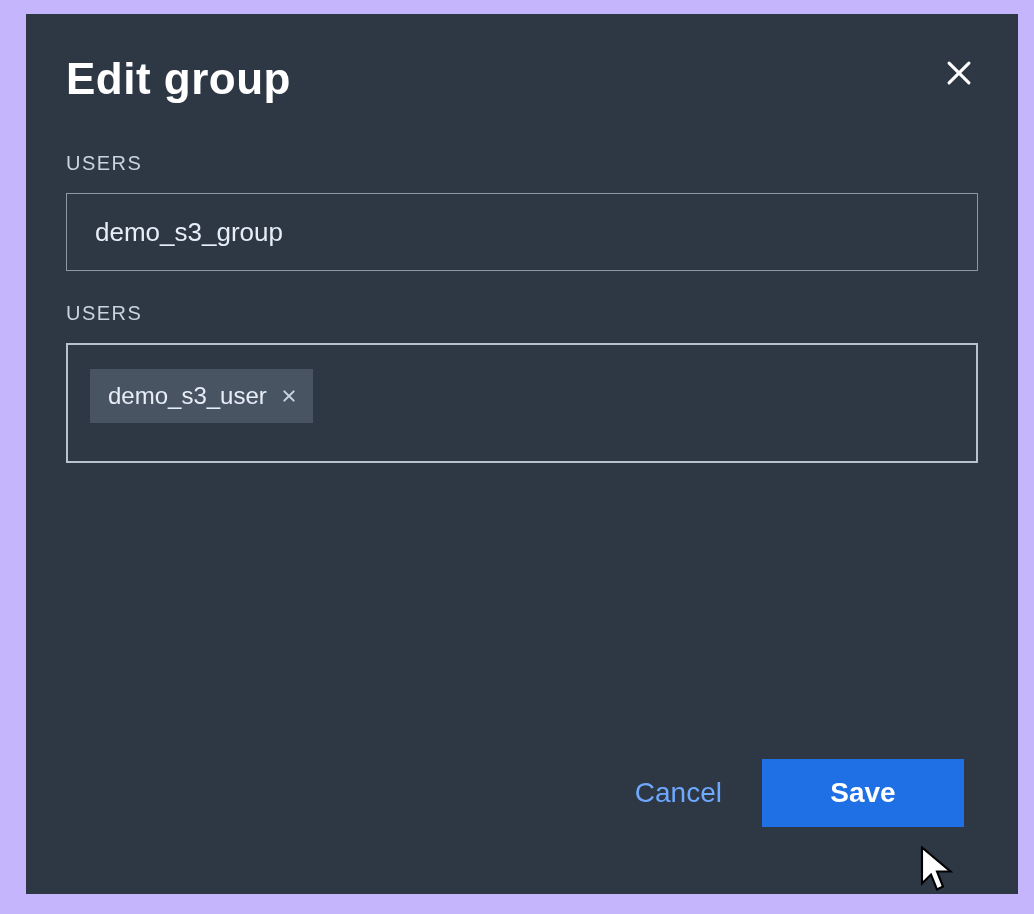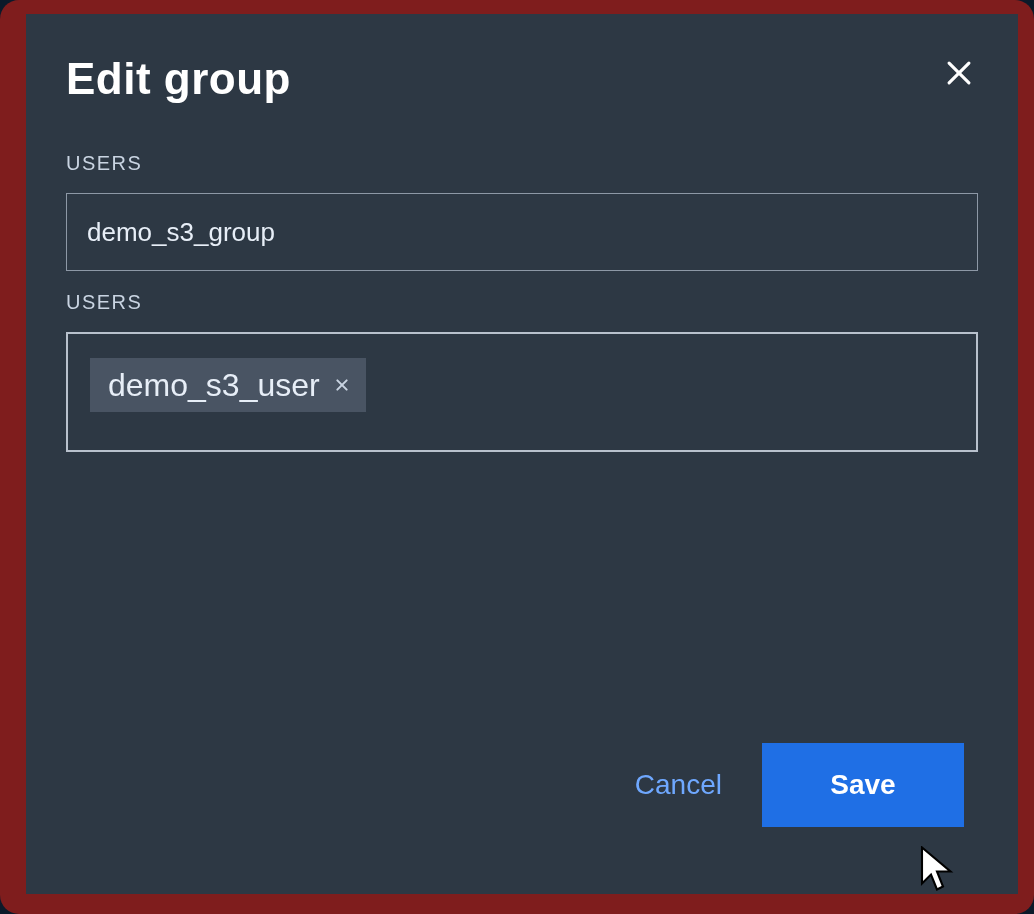--- a/index.html
+++ b/index.html
@@ -7,23 +7,22 @@
       width: 1034px;
       height: 914px;
       overflow: hidden;
       font-family: "Segoe UI", Arial, sans-serif;
       background: #0c1a2a;
       color: #e7eef7;
     }
     .backdrop {
       width: 100%;
       height: 100%;
-      background: #7f1d1d;
+      background: #c4b5fd;
       position: relative;
-      border-radius: 19px;
     }
     .modal {
       position: absolute;
       left: 26px;
       top: 14px;
       width: 992px;
       height: 880px;
       background: #2d3844;
       padding: 40px 40px 30px 40px;
     }
@@ -55,22 +54,22 @@
       letter-spacing: 1.5px;
       color: #c9d4e2;
       margin-bottom: 18px;
       font-weight: 400;
     }
     .text-input-wrap {
       border: 1.5px solid #8d98a6;
       height: 78px;
       display: flex;
       align-items: center;
-      padding: 0 20px;
-      margin-bottom: 20px;
+      padding: 0 28px;
+      margin-bottom: 31px;
       background: transparent;
     }
     .text-input {
       width: 100%;
       border: none;
       outline: none;
       background: transparent;
       color: #e7eef7;
       font-size: 26px;
       font-family: inherit;
@@ -86,21 +85,21 @@
       gap: 10px;
       cursor: text;
     }
     .chip {
       background: #495463;
       color: #e7eef7;
       display: inline-flex;
       align-items: center;
       height: 54px;
       padding: 0 16px 0 18px;
-      font-size: 32px;
+      font-size: 24px;
       gap: 14px;
     }
     .chip-remove {
       background: none;
       border: none;
       color: #c9d4e2;
       font-size: 22px;
       cursor: pointer;
       line-height: 1;
       padding: 0;
@@ -125,21 +124,21 @@
       cursor: pointer;
       font-family: inherit;
     }
     .save-btn {
       background: #1f6fe5;
       border: none;
       color: #ffffff;
       font-size: 28px;
       font-weight: 600;
       width: 202px;
-      height: 84px;
+      height: 68px;
       cursor: pointer;
       font-family: inherit;
     }
     .cursor {
       position: absolute;
       left: 892px;
       top: 832px;
       pointer-events: none;
     }
     .cursor svg { width: 38px; height: 48px; }

